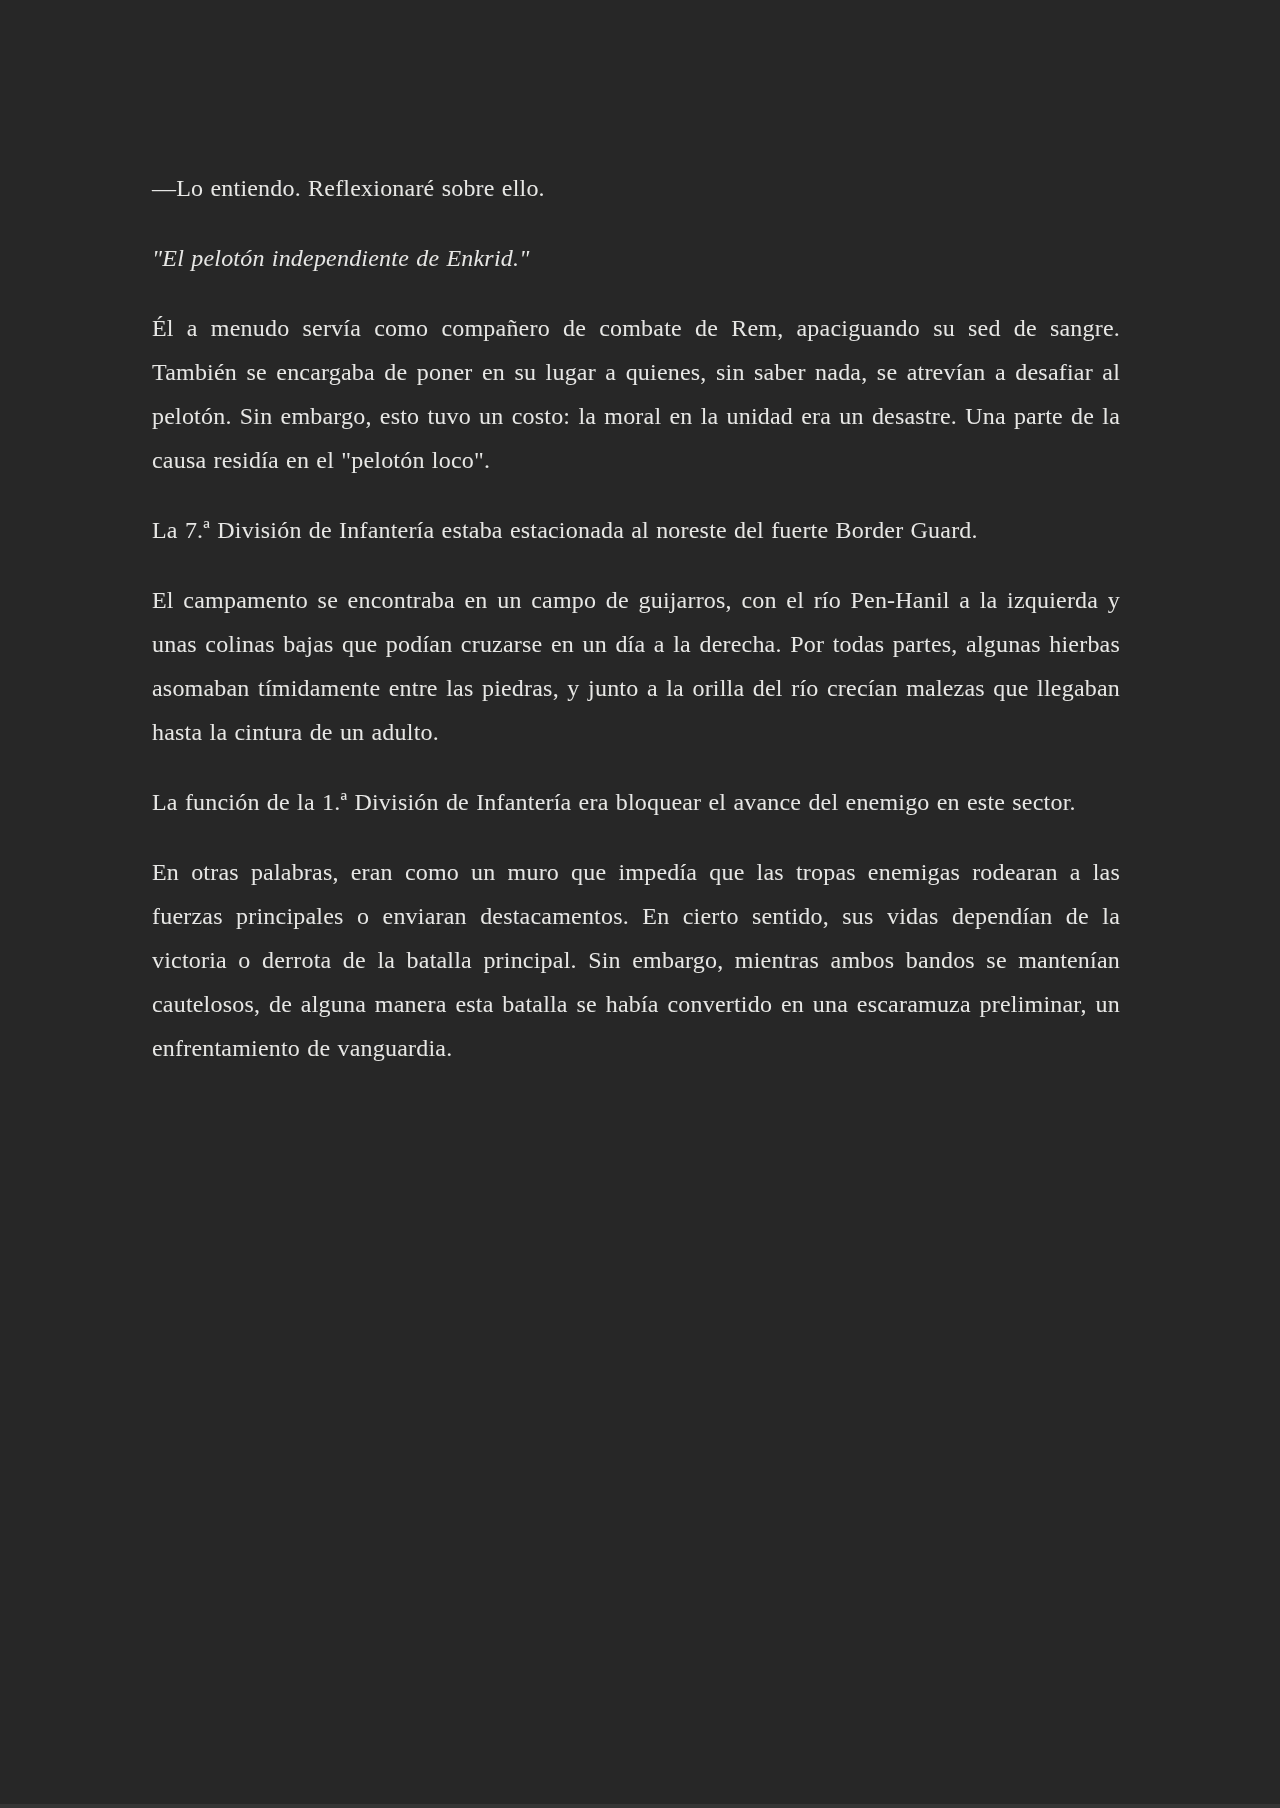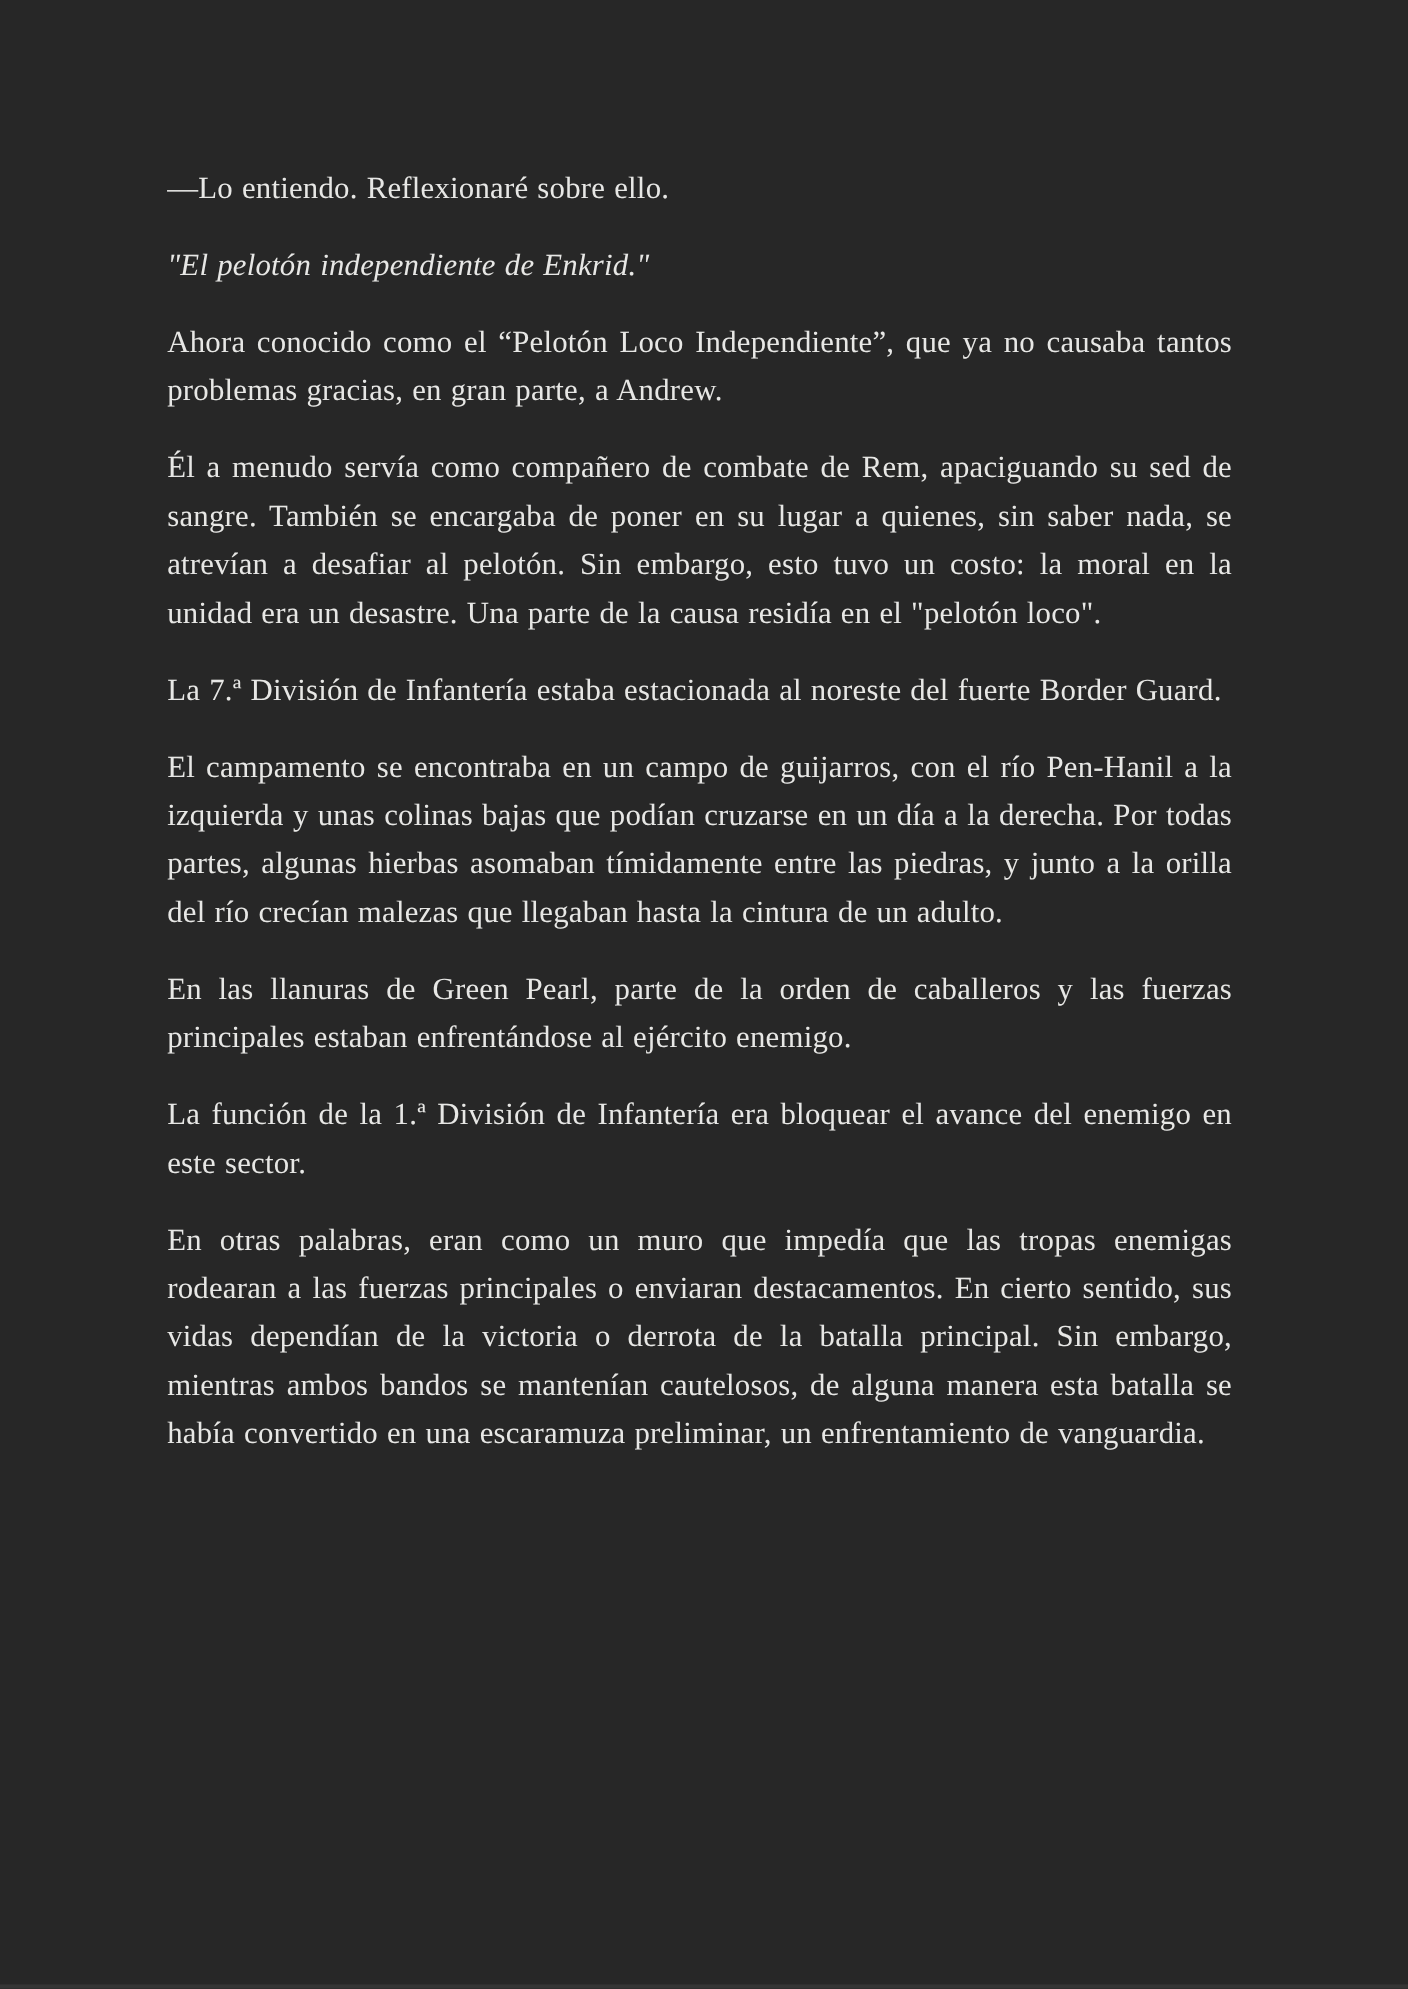--- a/index.html
+++ b/index.html
@@ -14,22 +14,22 @@
     position: relative;
     font-family: "Liberation Serif", "DejaVu Serif", serif;
   }
   .page {
     box-sizing: border-box;
     width: 1280px;
     padding: 150px 160px 0 152px;
     color: #e7e7e5;
   }
   .para {
-    margin: 0 0 26px 0;
-    font-size: 28px;
+    margin: 16px 0 26px 0;
+    font-size: 24px;
     line-height: 44px;
     text-align: justify;
     letter-spacing: 0.2px;
     word-spacing: 1px;
   }
   .para.italic {
     font-style: italic;
     text-align: left;
   }
   .bottom-edge {
@@ -40,22 +40,20 @@
     height: 4px;
     background: #353535;
   }
 </style>
 </head>
 <body>
 
 <main class="page">
   <p class="para">—Lo entiendo. Reflexionaré sobre ello.</p>
   <p class="para italic">"El pelotón independiente de Enkrid."</p>
-  <p class="para">Ahora conocido como el “Pelotón Loco Independiente”, que ya no causaba tantos problemas gracias, en gran parte, a Andrew.</p>
   <p class="para">Él a menudo servía como compañero de combate de Rem, apaciguando su sed de sangre. También se encargaba de poner en su lugar a quienes, sin saber nada, se atrevían a desafiar al pelotón. Sin embargo, esto tuvo un costo: la moral en la unidad era un desastre. Una parte de la causa residía en el "pelotón loco".</p>
   <p class="para">La 7.ª División de Infantería estaba estacionada al noreste del fuerte Border Guard.</p>
   <p class="para">El campamento se encontraba en un campo de guijarros, con el río Pen-Hanil a la izquierda y unas colinas bajas que podían cruzarse en un día a la derecha. Por todas partes, algunas hierbas asomaban tímidamente entre las piedras, y junto a la orilla del río crecían malezas que llegaban hasta la cintura de un adulto.</p>
-  <p class="para">En las llanuras de Green Pearl, parte de la orden de caballeros y las fuerzas principales estaban enfrentándose al ejército enemigo.</p>
   <p class="para">La función de la 1.ª División de Infantería era bloquear el avance del enemigo en este sector.</p>
   <p class="para">En otras palabras, eran como un muro que impedía que las tropas enemigas rodearan a las fuerzas principales o enviaran destacamentos. En cierto sentido, sus vidas dependían de la victoria o derrota de la batalla principal. Sin embargo, mientras ambos bandos se mantenían cautelosos, de alguna manera esta batalla se había convertido en una escaramuza preliminar, un enfrentamiento de vanguardia.</p>
 </main>
 
 <div class="bottom-edge"></div>
 
 </body></html>

